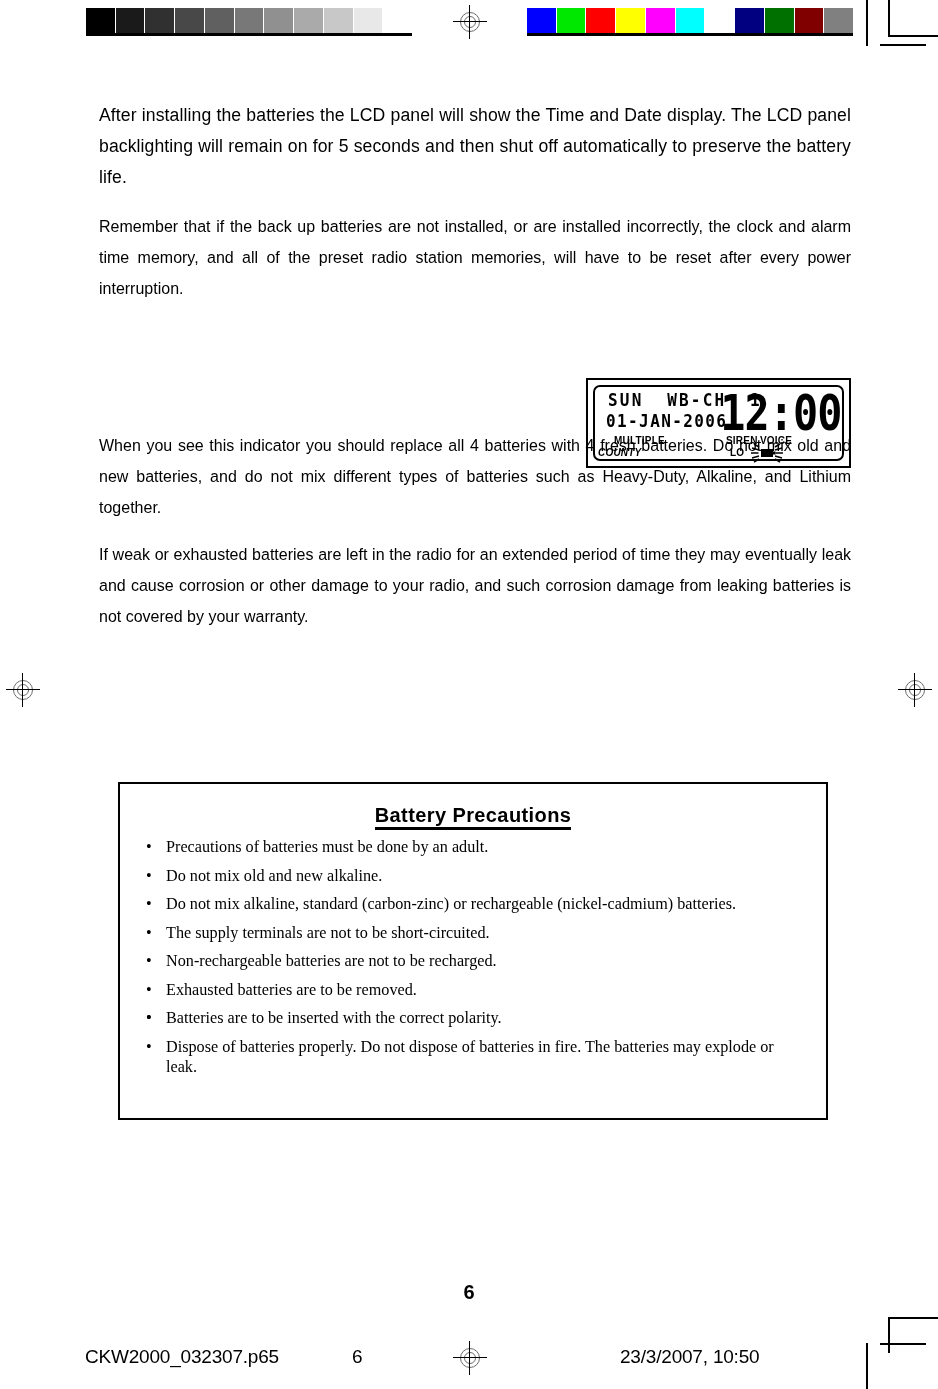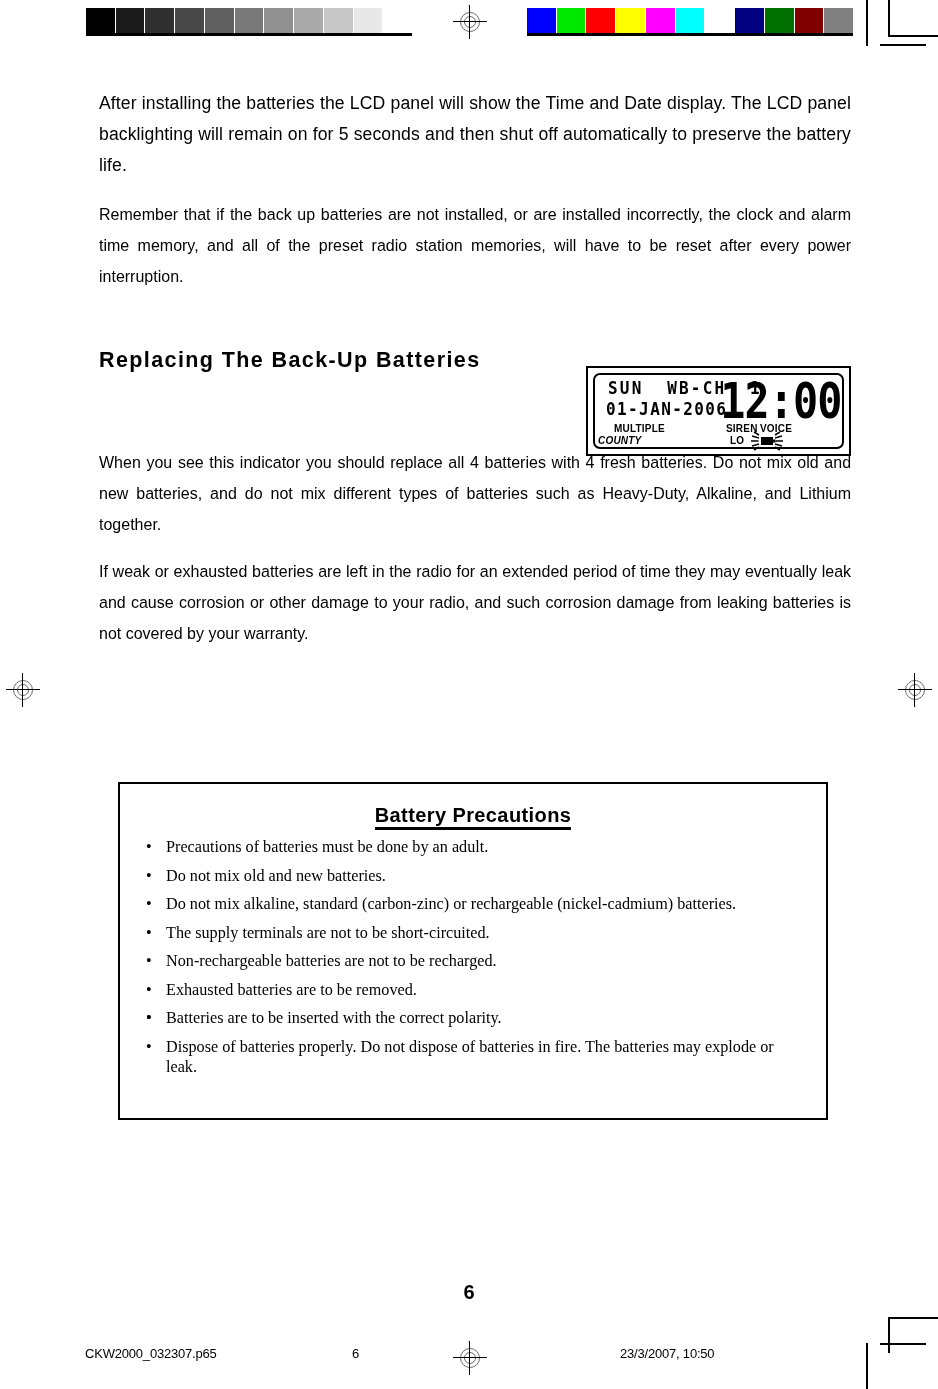--- a/index.html
+++ b/index.html
@@ -83,21 +83,21 @@
   #crop-br .cm-v { left: 0px;  top: 0px; }
   #crop-br .cm-h { left: 14px; top: 0px; }
   #crop-br2 { left: 888px; top: 1307px; }
   #crop-br2 .cm-v { left: 0px; top: 10px; height: 36px; }
   #crop-br2 .cm-h { left: 0px; top: 10px; width: 50px; }
 
   
   #page-content {
     position: absolute;
     left: 99px;
-    top: 88px;
+    top: 100px;
     width: 752px;
   }
 
   p.body-wide {
     margin: 0 0 18px 0;
     font-size: 17.6px;
     line-height: 31px;
     text-align: justify;
     letter-spacing: 0.1px;
   }
@@ -260,21 +260,21 @@
     text-align: center;
     font-size: 20px;
     font-weight: bold;
   }
   #print-footer {
     position: absolute;
     left: 0;
     top: 1346px;
     width: 938px;
     height: 20px;
-    font-size: 13px;
+    font-size: 19px;
     letter-spacing: -0.2px;
   }
   #footer-filename { position: absolute; left: 85px; top: 0; }
   #footer-pagenum  { position: absolute; left: 352px; top: 0; }
   #footer-datetime { position: absolute; left: 620px; top: 0; }
 </style>
 </head>
 <body>
 
 <div id="calibration-strip">
@@ -348,21 +348,20 @@
   <div class="cm-h"></div>
 </div>
 
 <div id="page-content">
 
   <p class="body-wide">After installing the batteries the LCD panel will show the Time and Date display. The LCD panel backlighting will remain on for 5 seconds and then shut off automatically to preserve the battery life.</p>
 
   <p class="body-narrow">Remember that if the back up batteries are not installed, or are installed incorrectly, the clock and alarm time memory, and all of the preset radio station memories, will have to be reset after every power interruption.</p>
 
   <div id="replace-block">
-    <h2 id="section-heading">Replacing The Back-Up Batteries</h2>
 
     <div id="lcd-panel">
       <div id="lcd-inner-frame"></div>
 
       <div class="lcd-seg" id="lcd-line-day">SUN  WB-CH  1</div>
       <div class="lcd-seg" id="lcd-line-date">01-JAN-2006</div>
       <div class="lcd-seg" id="lcd-time">12:00</div>
       <div id="lcd-ampm">AM</div>
 
       <div class="lcd-small" id="lcd-multiple">MULTIPLE</div>
@@ -395,21 +394,21 @@
   <p class="body-narrow">When you see this indicator you should replace all 4 batteries with 4 fresh batteries. Do not mix old and new batteries, and do not mix different types of batteries such as Heavy-Duty, Alkaline, and Lithium together.</p>
   <p class="body-narrow last-of-group">If weak or exhausted batteries are left in the radio for an extended period of time they may eventually leak and cause corrosion or other damage to your radio, and such corrosion damage from leaking batteries is not covered by your warranty.</p>
 </div>
 
 <div id="precautions-box">
   <div id="precautions-title">
     <span>Battery Precautions</span>
   </div>
   <ul id="precautions-list">
       <li><span class="bullet-dot">•</span><span>Precautions of batteries must be done by an adult.</span></li>
-      <li><span class="bullet-dot">•</span><span>Do not mix old and new batteries.</span></li>
+      <li><span class="bullet-dot">•</span><span>Do not mix old and new alkaline.</span></li>
       <li><span class="bullet-dot">•</span><span>Do not mix alkaline, standard (carbon-zinc) or rechargeable (nickel-cadmium) batteries.</span></li>
       <li><span class="bullet-dot">•</span><span>The supply terminals are not to be short-circuited.</span></li>
       <li><span class="bullet-dot">•</span><span>Non-rechargeable batteries are not to be recharged.</span></li>
       <li><span class="bullet-dot">•</span><span>Exhausted batteries are to be removed.</span></li>
       <li><span class="bullet-dot">•</span></li>
       <li><span class="bullet-dot">•</span><span>Batteries are to be inserted with the correct polarity.</span></li>
       <li><span class="bullet-dot">•</span><span>Dispose of batteries properly. Do not dispose of batteries in fire. The batteries may explode or leak.</span></li>
     </ul>
 </div>
 

